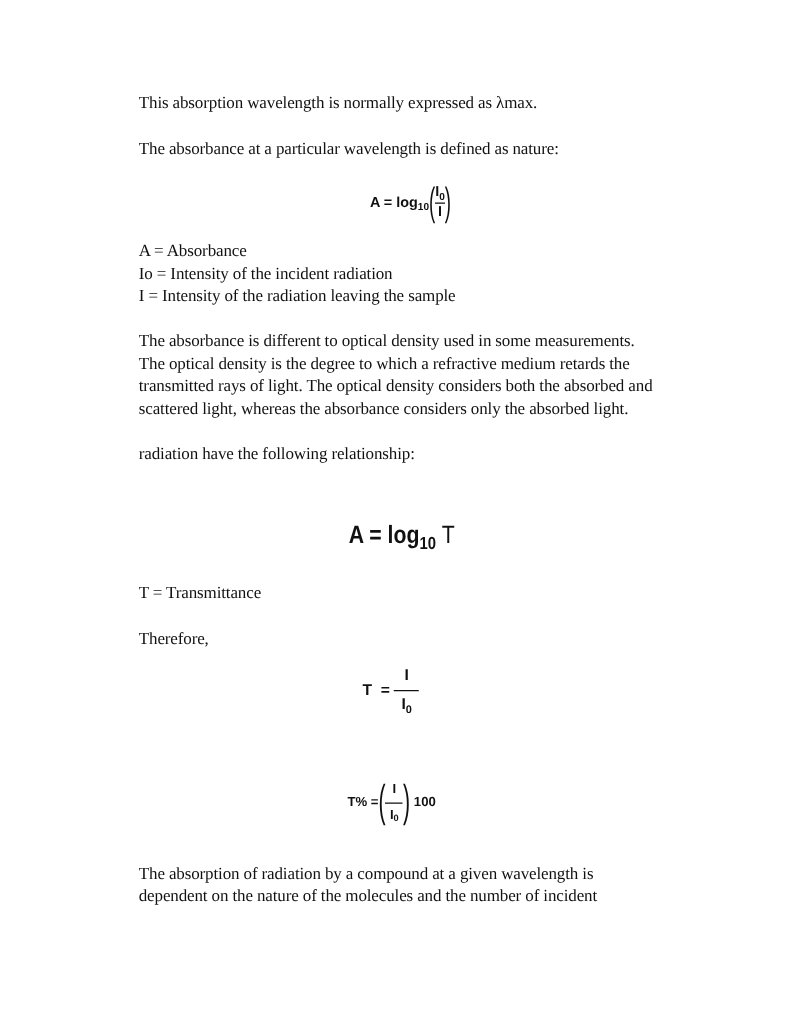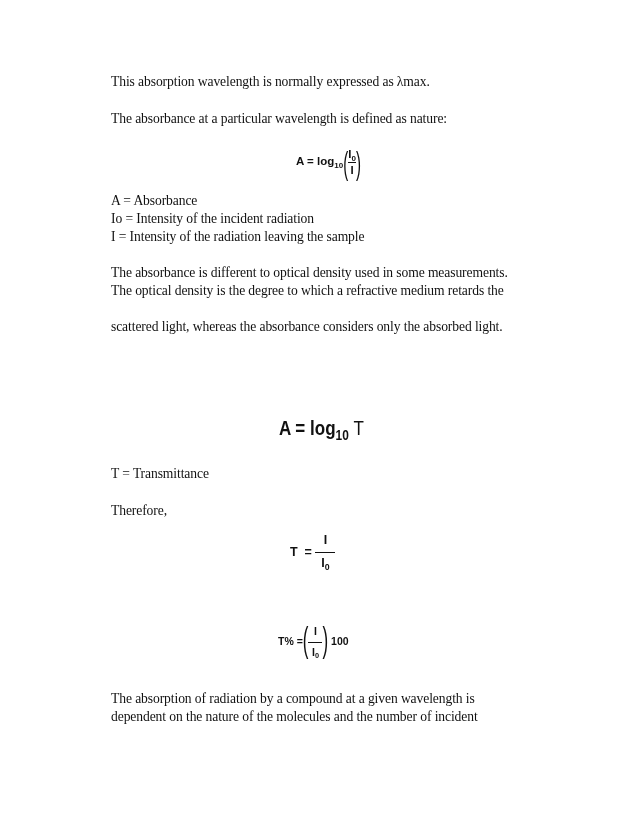--- a/index.html
+++ b/index.html
@@ -37,21 +37,23 @@
         <span class="den">I</span>
       </span><span class="paren">)</span>
   </div>
 
   <div class="txt" style="top:192px">A = Absorbance</div>
   <div class="txt" style="top:210px">Io = Intensity of the incident radiation</div>
   <div class="txt" style="top:228px">I = Intensity of the radiation leaving the sample</div>
 
   <div class="txt" style="top:264px">The absorbance is different to optical density used in some measurements.</div>
   <div class="txt" style="top:282px">The optical density is the degree to which a refractive medium retards the</div>
+  <div class="txt" style="top:300px">transmitted rays of light. The optical density considers both the absorbed and</div>
   <div class="txt" style="top:318px">scattered light, whereas the absorbance considers only the absorbed light.</div>
+  <div class="txt" style="top:354px">radiation have the following relationship:</div>
 
   <div class="eq" style="left:279px; top:417px; font-size:20px; font-weight:normal; transform:scaleX(0.85); transform-origin:left;">
     <span style="font-weight:bold;">A = log</span><span class="sub" style="font-weight:bold;">10</span><span>&nbsp;</span><span style="font-weight:normal;">T</span>
   </div>
 
   <div class="txt" style="top:465px">T = Transmittance</div>
   <div class="txt" style="top:502px">Therefore,</div>
 
   <div class="eq" style="left:290px; top:534px; font-size:12.5px;">
     <span style="white-space:pre;">T  =</span>&nbsp;<span class="frac" style="width:20px;">

